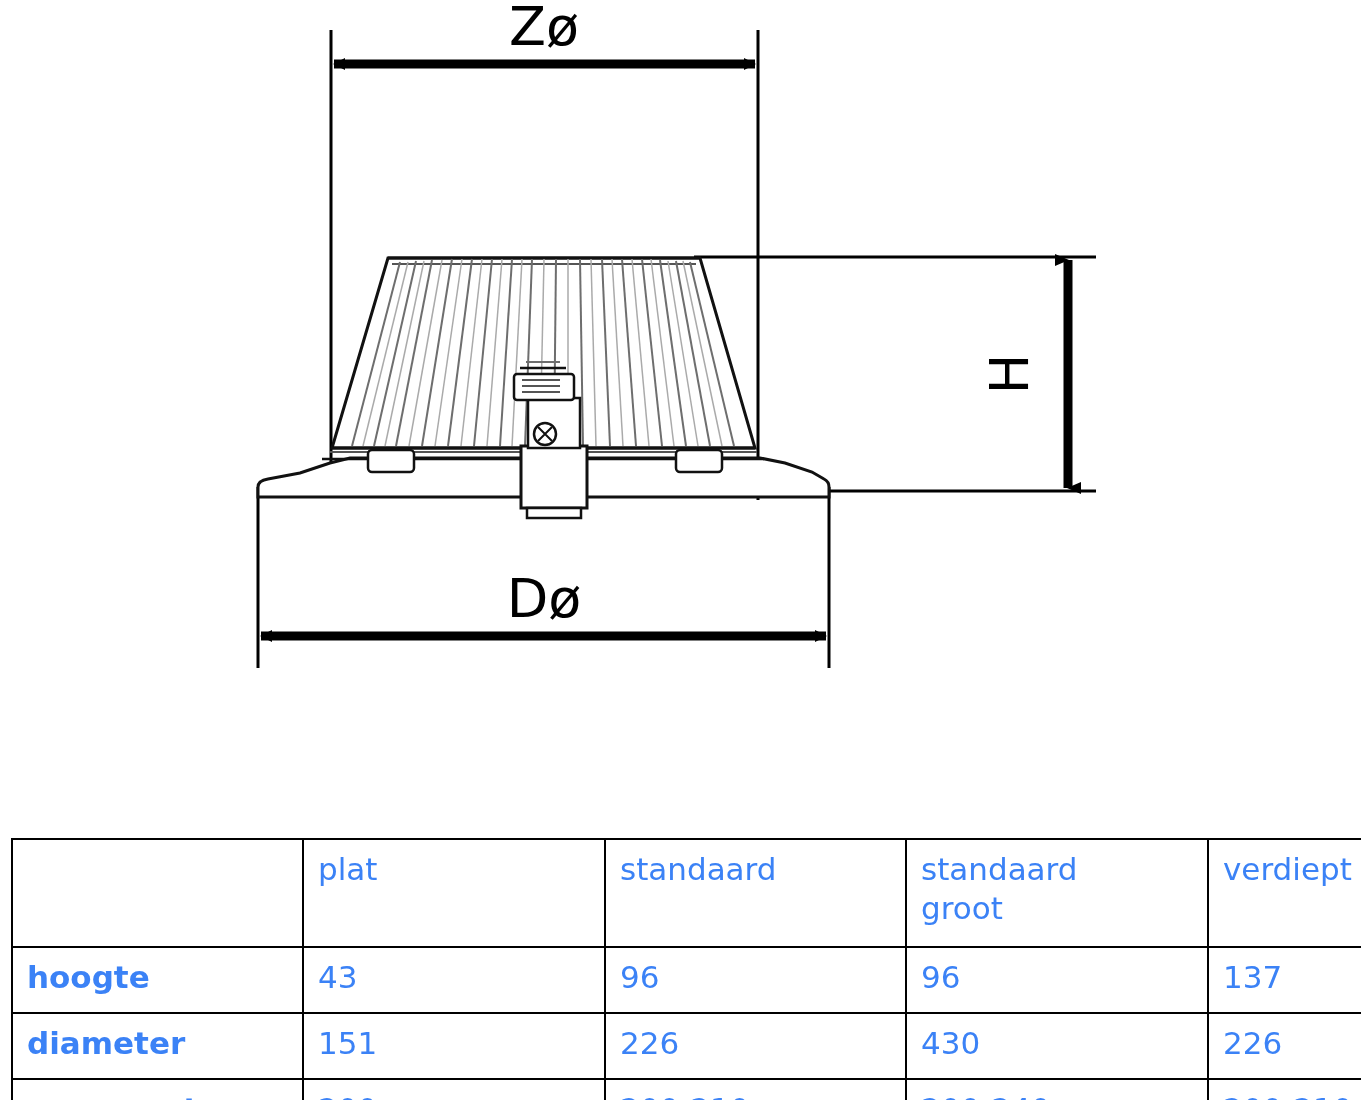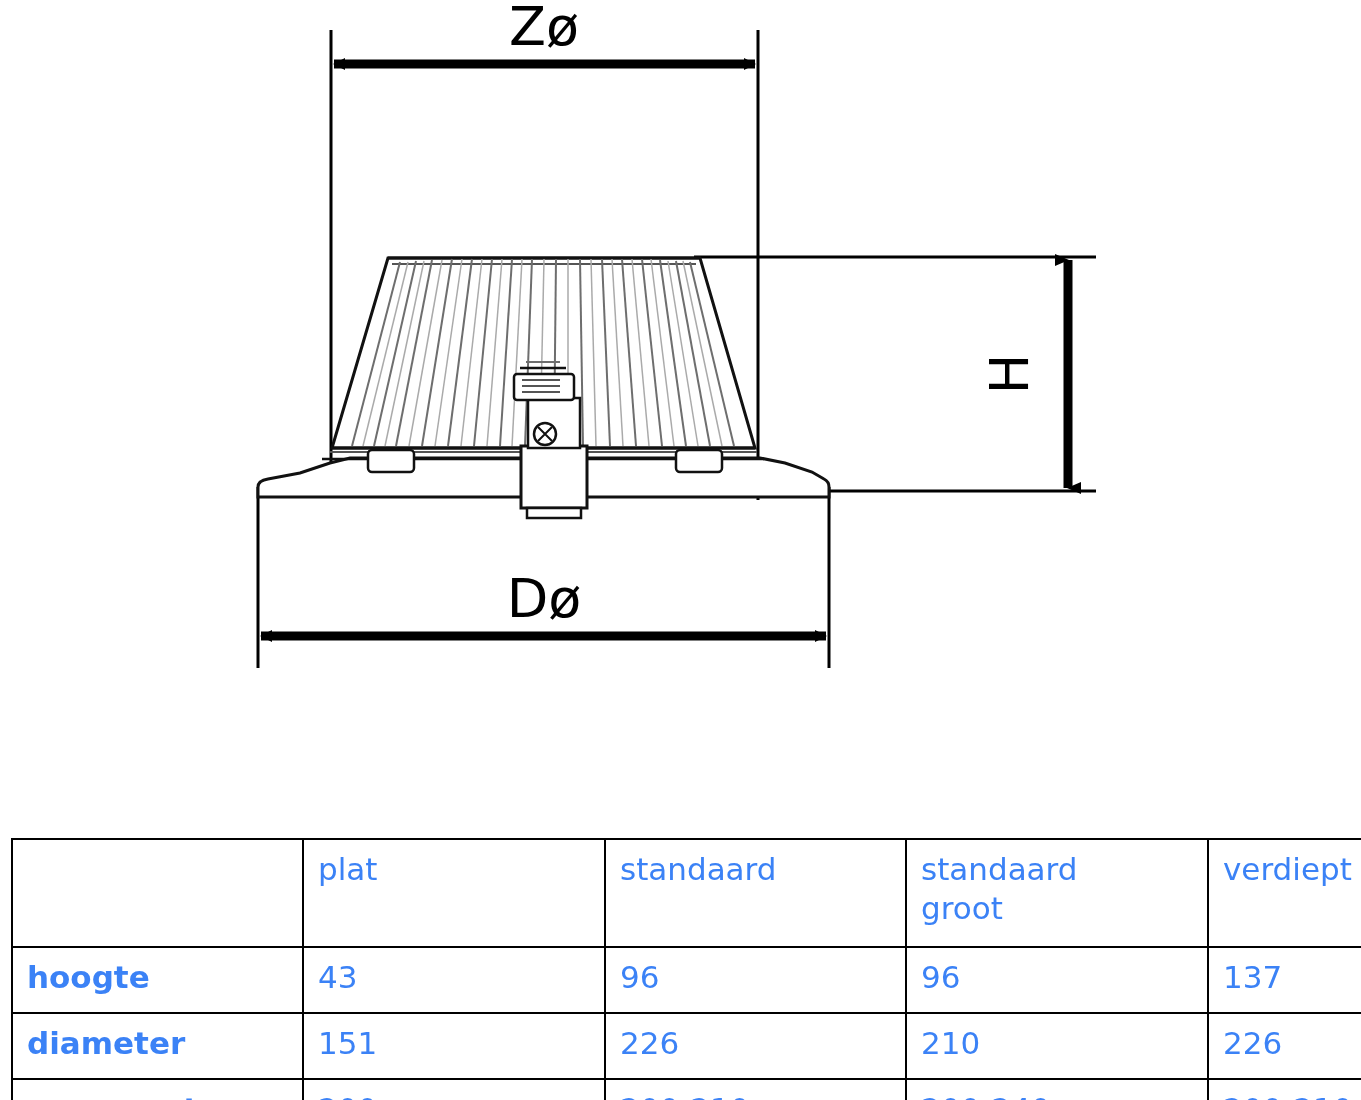--- a/index.html
+++ b/index.html
@@ -204,21 +204,21 @@
         <td class="col-label">hoogte</td>
         <td class="col-a">43</td>
         <td class="col-b">96</td>
         <td class="col-c">96</td>
         <td class="col-d">137</td>
       </tr>
       <tr>
         <td class="col-label">diameter</td>
         <td class="col-a">151</td>
         <td class="col-b">226</td>
-        <td class="col-c">210</td>
+        <td class="col-c">430</td>
         <td class="col-d">226</td>
       </tr>
       <tr>
         <td class="col-label">zaagmaat</td>
         <td class="col-a">200</td>
         <td class="col-b">200-210</td>
         <td class="col-c">200-240</td>
         <td class="col-d">200-210</td>
       </tr>
     </tbody>

